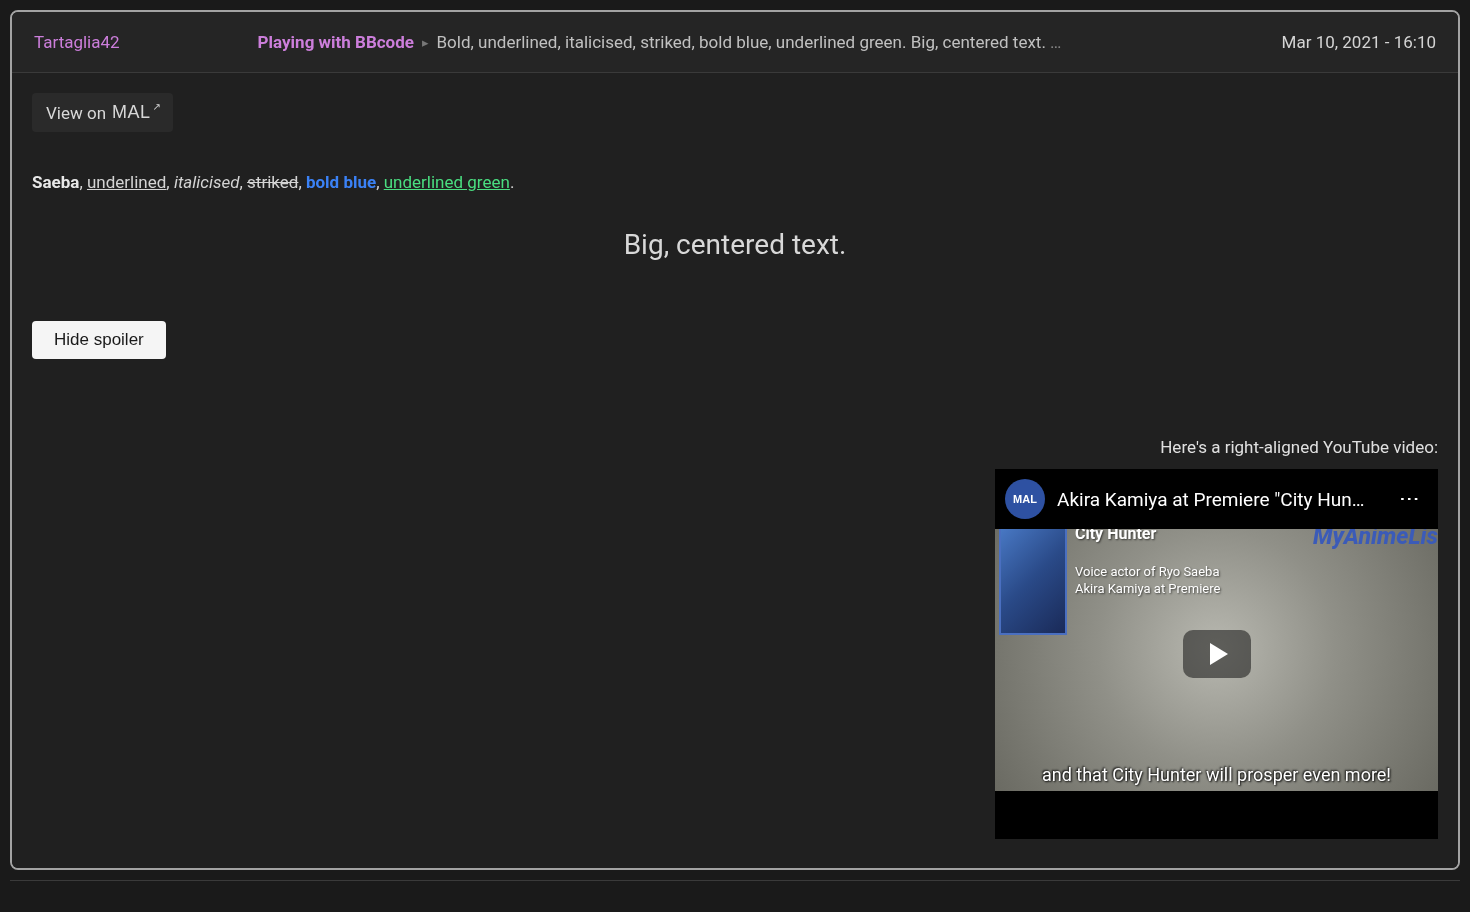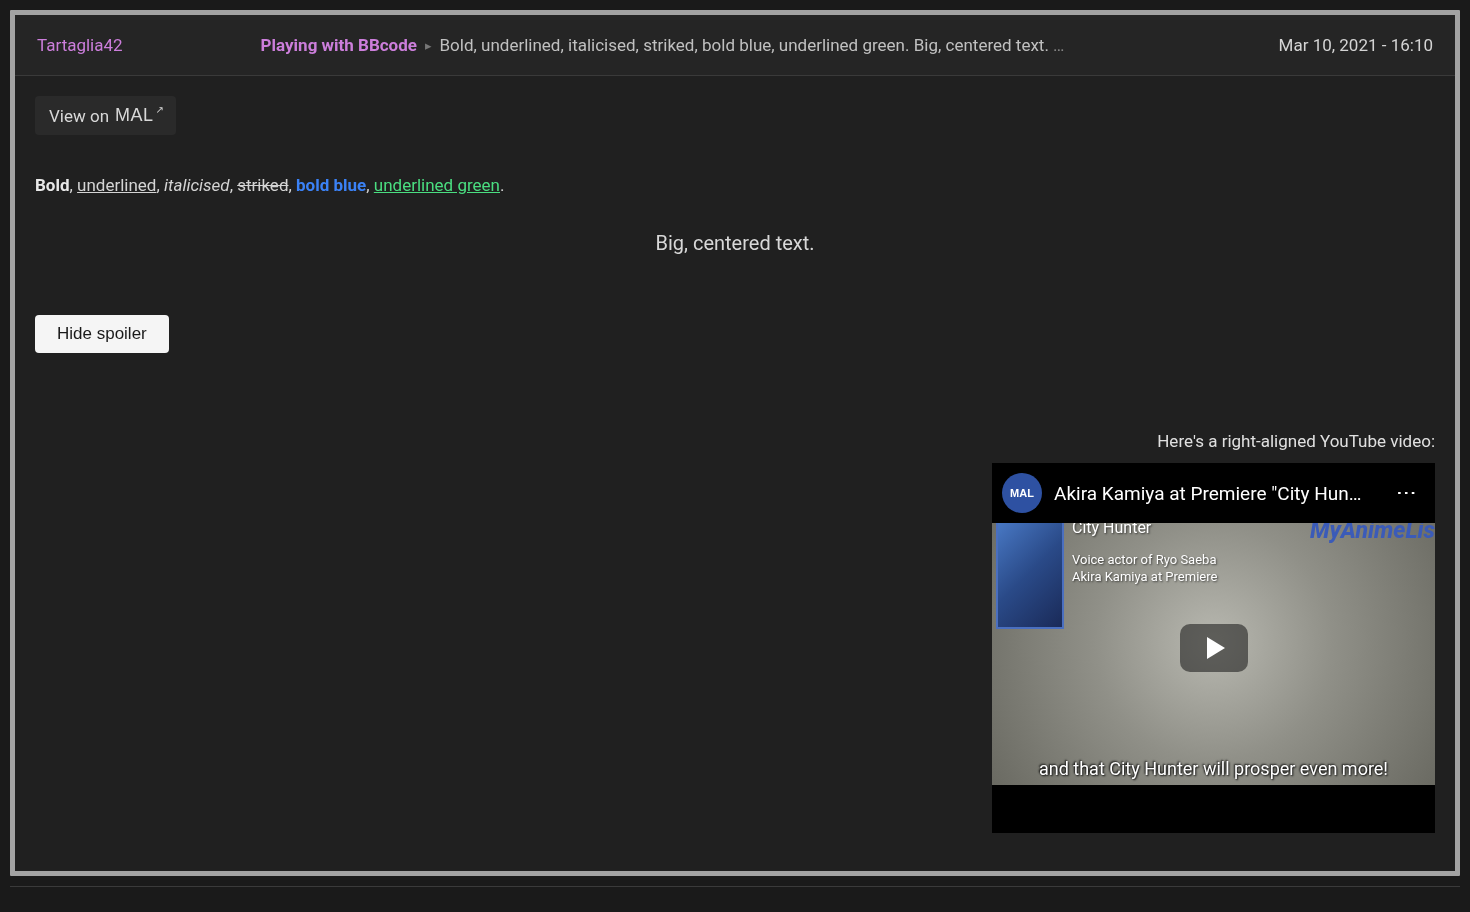--- a/index.html
+++ b/index.html
@@ -10,22 +10,22 @@
     body {
       background: #1a1a1a;
       color: #d4d4d4;
       font-family: -apple-system, BlinkMacSystemFont, "Segoe UI", Roboto, "Helvetica Neue", Arial, sans-serif;
       font-size: 17px;
       width: 1470px;
       height: 912px;
       padding: 10px;
     }
     .post-container {
-      border: 5px solid #a3a3a3;
-      border-radius: 1px;
+      border: 2px solid #a3a3a3;
+      border-radius: 8px;
       overflow: hidden;
     }
     .post-header {
       background: #252525;
       padding: 20px 22px;
       display: flex;
       align-items: center;
       gap: 8px;
       border-bottom: 1px solid #3a3a3a;
     }
@@ -89,21 +89,21 @@
       margin-bottom: 36px;
     }
     .bold { font-weight: 700; color: #e8e8e8; }
     .underlined { text-decoration: underline; }
     .italic { font-style: italic; }
     .striked { text-decoration: line-through; }
     .bold-blue { font-weight: 700; color: #3b82f6; }
     .underlined-green { text-decoration: underline; color: #4ade80; }
     .big-centered {
       text-align: center;
-      font-size: 20px;
+      font-size: 28px;
       color: #d8d8d8;
       margin-bottom: 60px;
     }
     .spoiler-button {
       background: #f5f5f5;
       color: #1a1a1a;
       border: none;
       padding: 9px 22px;
       border-radius: 4px;
       font-size: 17px;
@@ -191,23 +191,23 @@
       position: absolute;
       top: 6px;
       left: 80px;
       color: #fff;
       font-size: 13px;
       line-height: 1.35;
       text-shadow: 1px 1px 2px rgba(0,0,0,0.6);
     }
     .video-show-title {
       color: #fff;
-      font-weight: 400;
+      font-weight: 700;
       font-size: 16px;
-      margin-bottom: 12px;
+      margin-bottom: 18px;
     }
     .myanimelis {
       position: absolute;
       top: 6px;
       right: 0;
       color: #3b5bb8;
       font-weight: 800;
       font-style: italic;
       font-size: 23px;
     }
@@ -271,21 +271,21 @@
     </span>
     <span class="post-date">Mar 10, 2021 - 16:10</span>
   </div>
   <div class="post-body">
     <div class="view-on-mal">
       <span>View on</span>
       <span class="mal-logo">MAL</span>
     </div>
 
     <div class="content-line">
-      <span class="bold">Bold</span>, 
+      <span class="bold">Saeba</span>, 
       <span class="underlined">underlined</span>, 
       <span class="italic">italicised</span>, 
       <span class="striked">striked</span>, 
       <span class="bold-blue">bold blue</span>, 
       <span class="underlined-green">underlined green</span>.
     </div>
 
     <div class="big-centered">Big, centered text.</div>
 
     <button class="spoiler-button">Hide spoiler</button>

